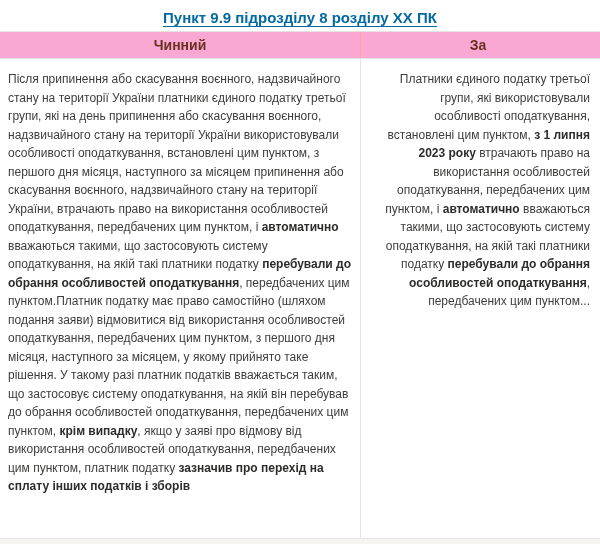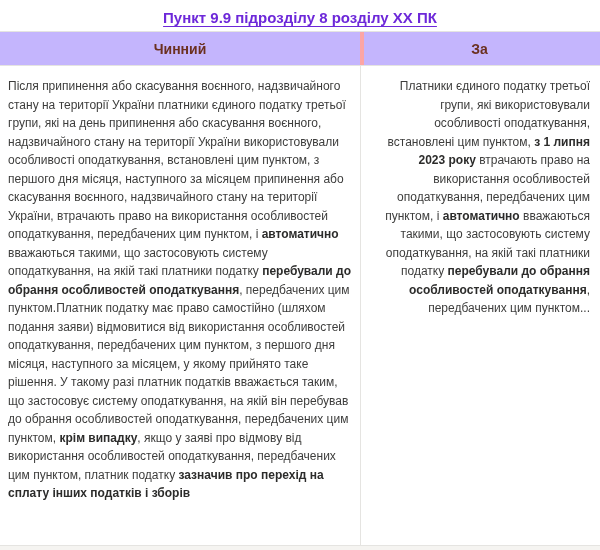--- a/index.html
+++ b/index.html
@@ -10,45 +10,45 @@
     overflow: hidden;
   }
   .page { width: 600px; height: 550px; overflow: hidden; }
 
   .title-row {
     height: 31px;
     display: flex; align-items: center; justify-content: center;
     padding-top: 4px;
   }
   .title-link {
-    color: #6d28d9;
+    color: #0369a1;
     font-size: 15px;
     font-weight: bold;
     text-decoration: underline;
     text-underline-offset: 3px;
     text-decoration-thickness: 1px;
     cursor: pointer;
   }
 
   .table { width: 600px; }
 
   .thead {
     display: grid;
     grid-template-columns: 360px 240px;
     border-top: 1px solid #e5e4e1;
     border-bottom: 1px solid #e5e4e1;
-    background: #c4b5fd;
-    height: 35px;
+    background: #f9a8d4;
+    height: 28px;
   }
   .th {
     display: flex; align-items: center; justify-content: center;
     font-size: 14px; font-weight: bold;
     color: #6b3020;
   }
-  .th-right { border-left: 4px solid #fca5a5; align-items: center; }
+  .th-right { border-left: 1px solid #fca5a5; align-items: center; }
   .th-right .prefix { margin-right: 5px; }
   .th-right .link {
     color: #2061a9;
     font-weight: bold;
     text-decoration: underline;
     text-underline-offset: 3px;
     text-decoration-thickness: 1px;
     cursor: pointer;
   }
 

